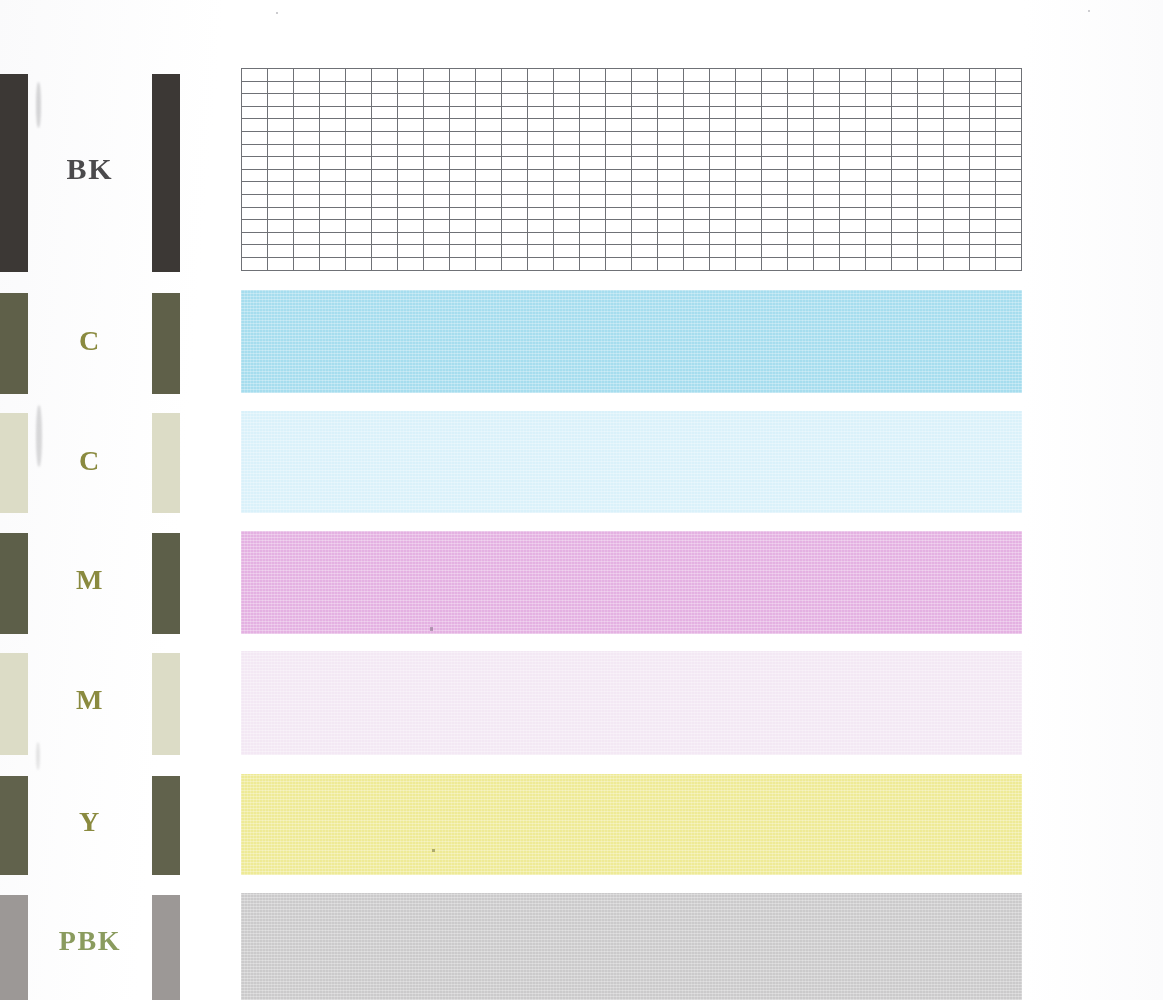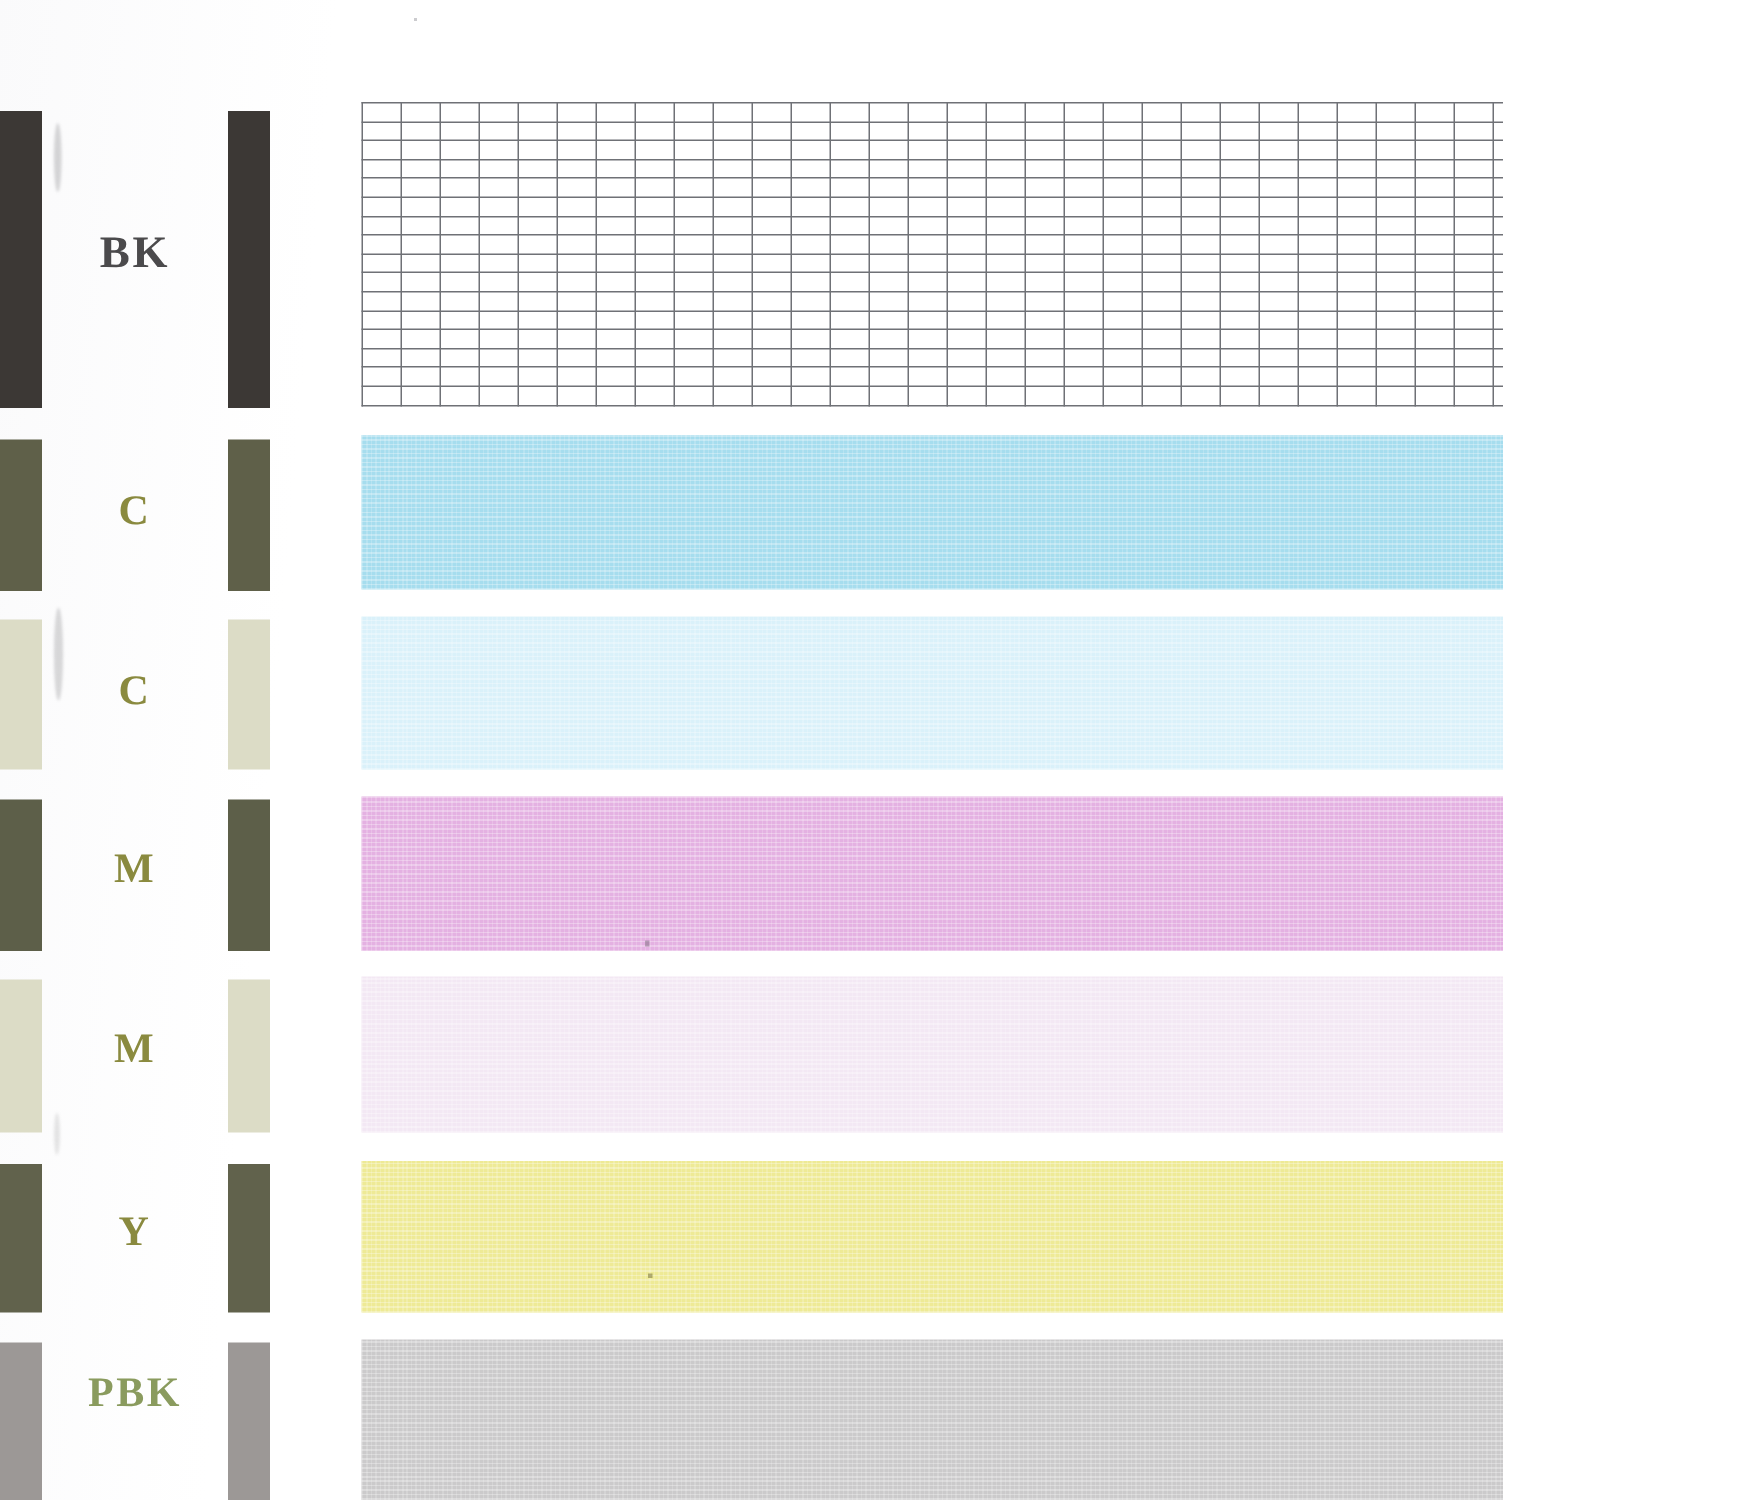--- a/index.html
+++ b/index.html
@@ -5,21 +5,21 @@
   html, body {
     margin: 0;
     padding: 0;
     background: #ffffff;
   }
   body {
     font-family: "Liberation Serif", serif;
   }
   #sheet {
     position: relative;
-    width: 1002px;
+    width: 1163px;
     height: 1000px;
     background: #fefefe;
     overflow: hidden;
   }
   
   #paper-texture {
     position: absolute;
     left: 0; top: 0;
     width: 1163px;
     height: 1000px;
@@ -209,21 +209,21 @@
     <div class="marker m2" style="height:99px; background:#61624c;"></div>
     <div class="label" style="top:32px; font-size:28px; color:#8a8a3f;">Y</div>
   </div>
   <div class="patch" style="top:774px; height:101px; background:#eeea96;">
     <div class="weave"></div>
   </div>
 
   <div class="row" style="top:895px; height:105px;">
     <div class="marker m1" style="height:105px; background:#9c9896;"></div>
     <div class="marker m2" style="height:105px; background:#9c9896;"></div>
-    <div class="label" style="top:20px; font-size:28px; color:#8a9b5e;">PBK</div>
+    <div class="label" style="top:32px; font-size:28px; color:#8a9b5e;">PBK</div>
   </div>
   <div class="patch" style="top:893px; height:107px; background:#cbcacb;">
     <div class="weave"></div>
   </div>
 
   <div class="smudge" style="left:36px; top:82px; width:5px; height:46px; background:rgba(120,118,122,0.30);"></div>
   <div class="smudge" style="left:36px; top:405px; width:6px; height:62px; background:rgba(120,118,122,0.28);"></div>
   <div class="smudge" style="left:36px; top:742px; width:4px; height:28px; background:rgba(130,128,130,0.20);"></div>
   <div class="speck" style="left:430px; top:627px; width:3px; height:4px; background:rgba(110,95,110,0.45);"></div>
   <div class="speck" style="left:432px; top:849px; width:3px; height:3px; background:rgba(120,115,60,0.55);"></div>

